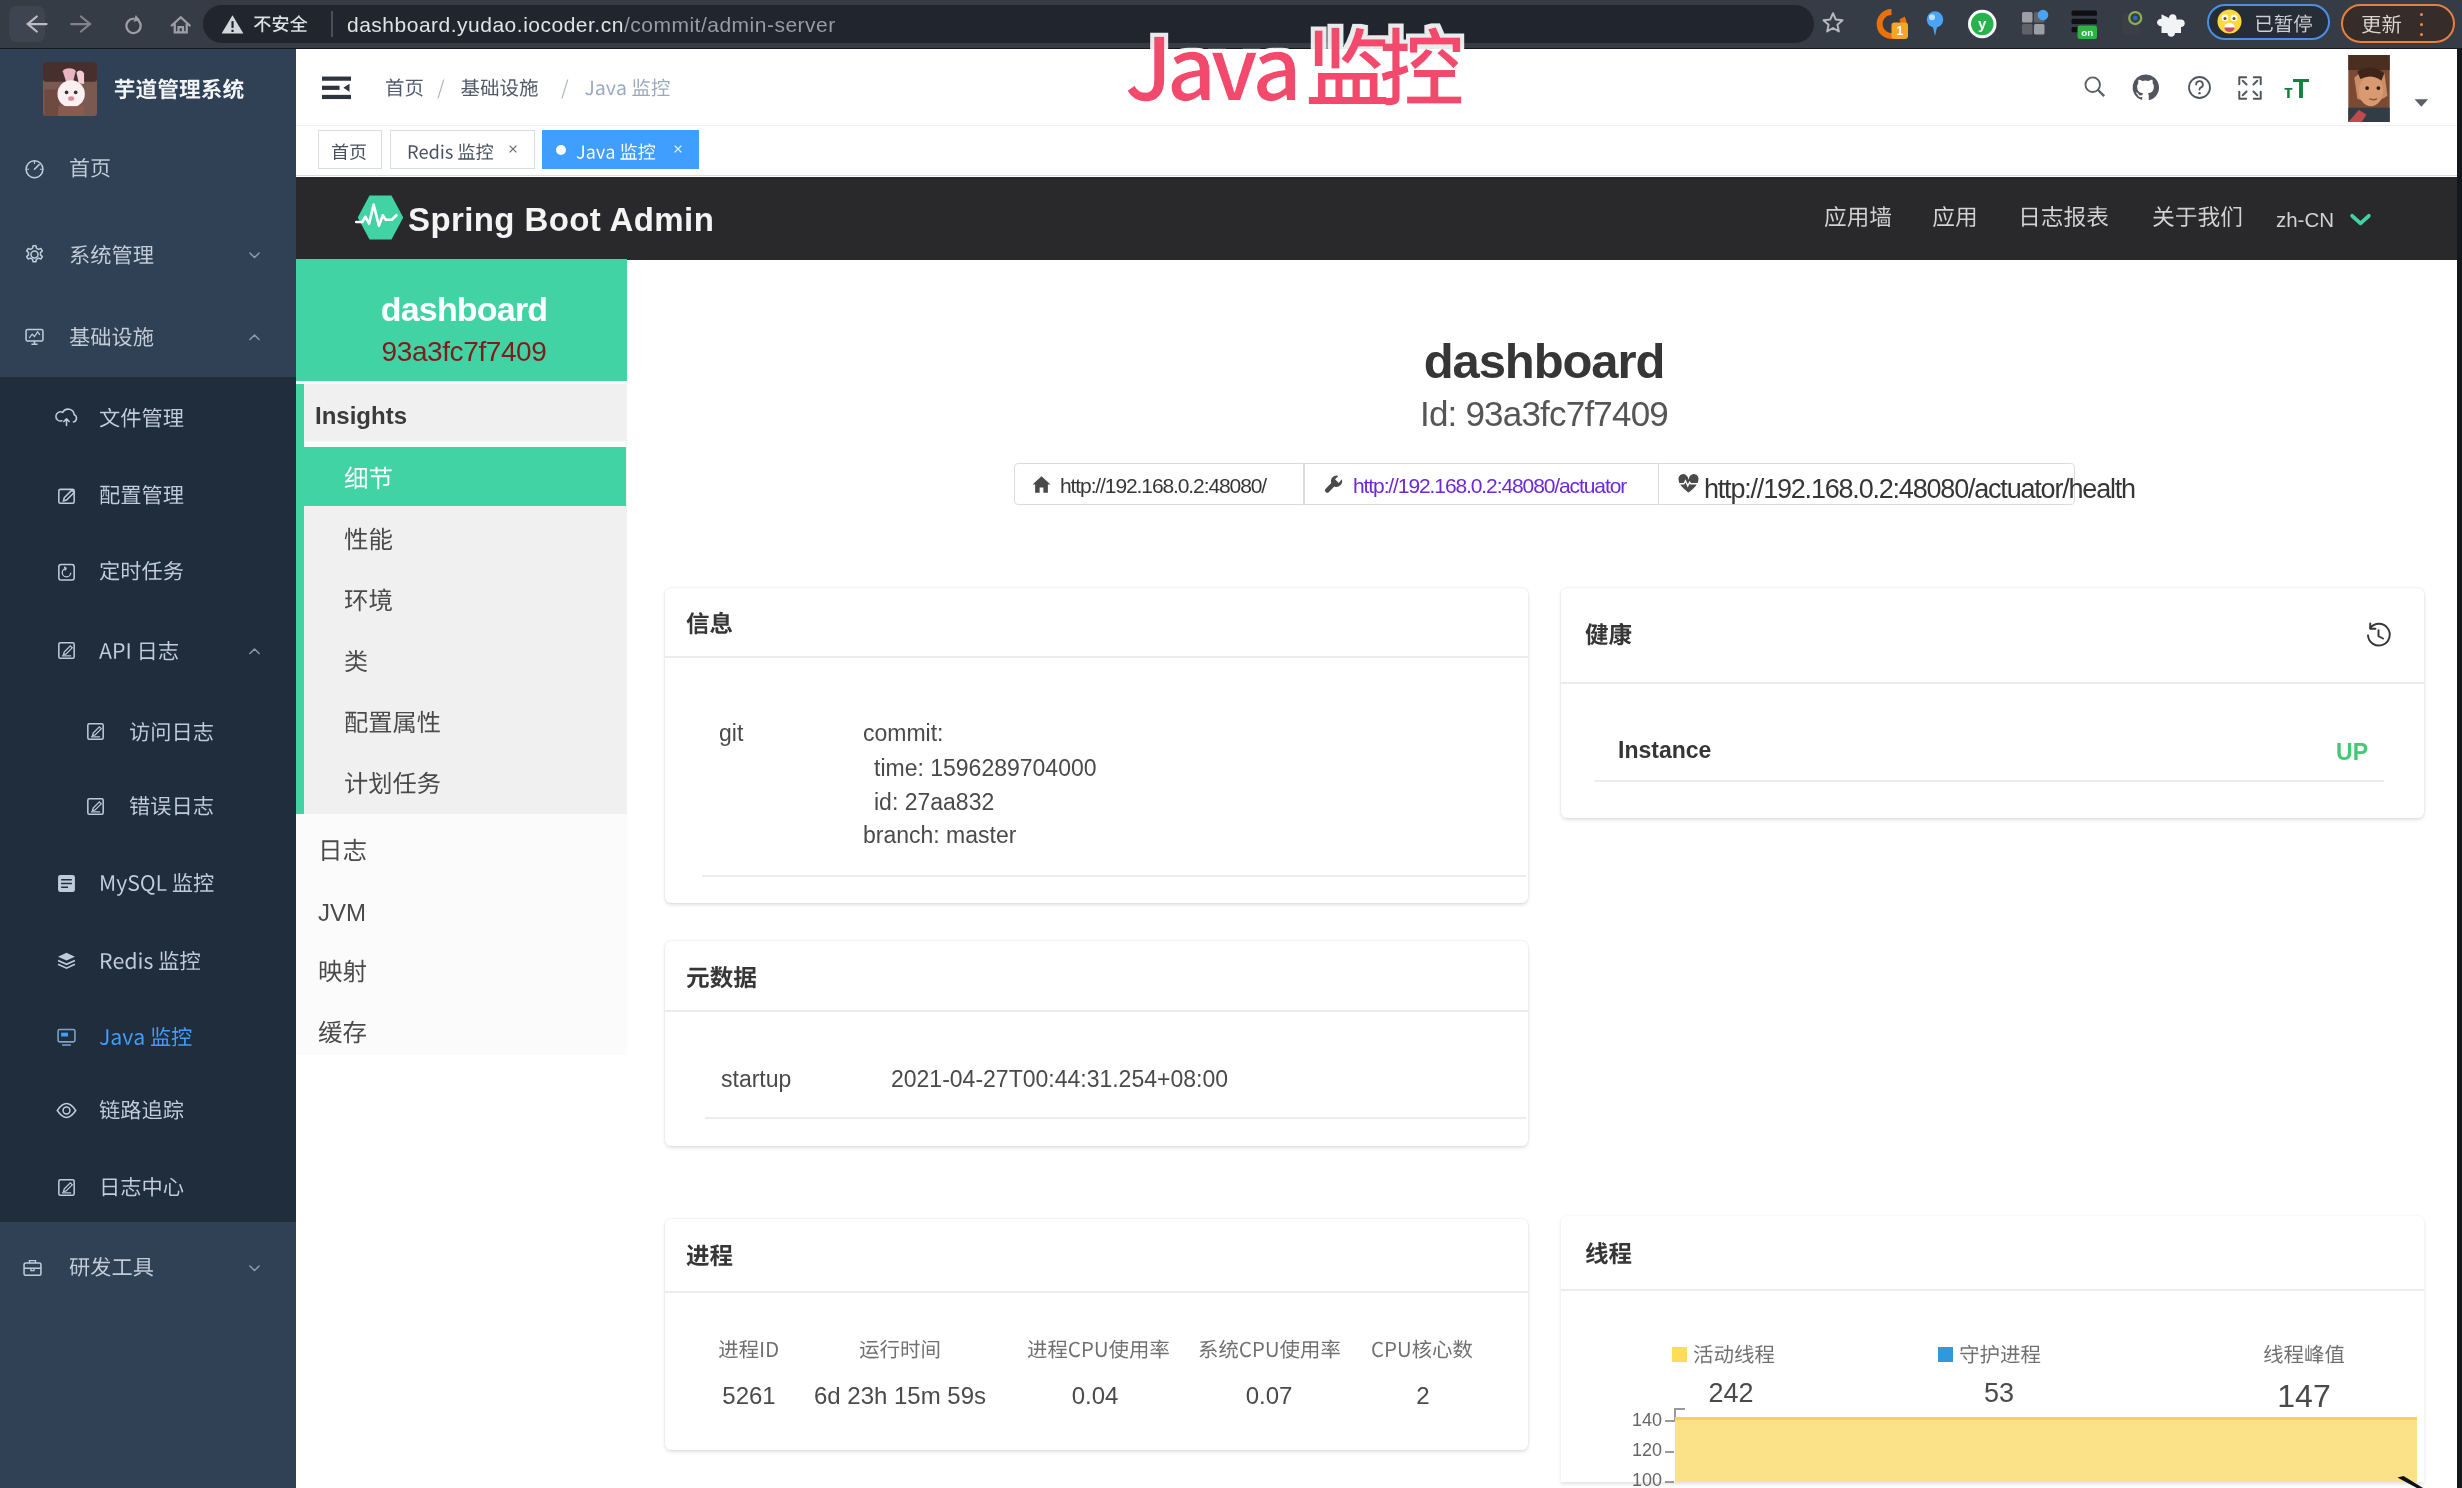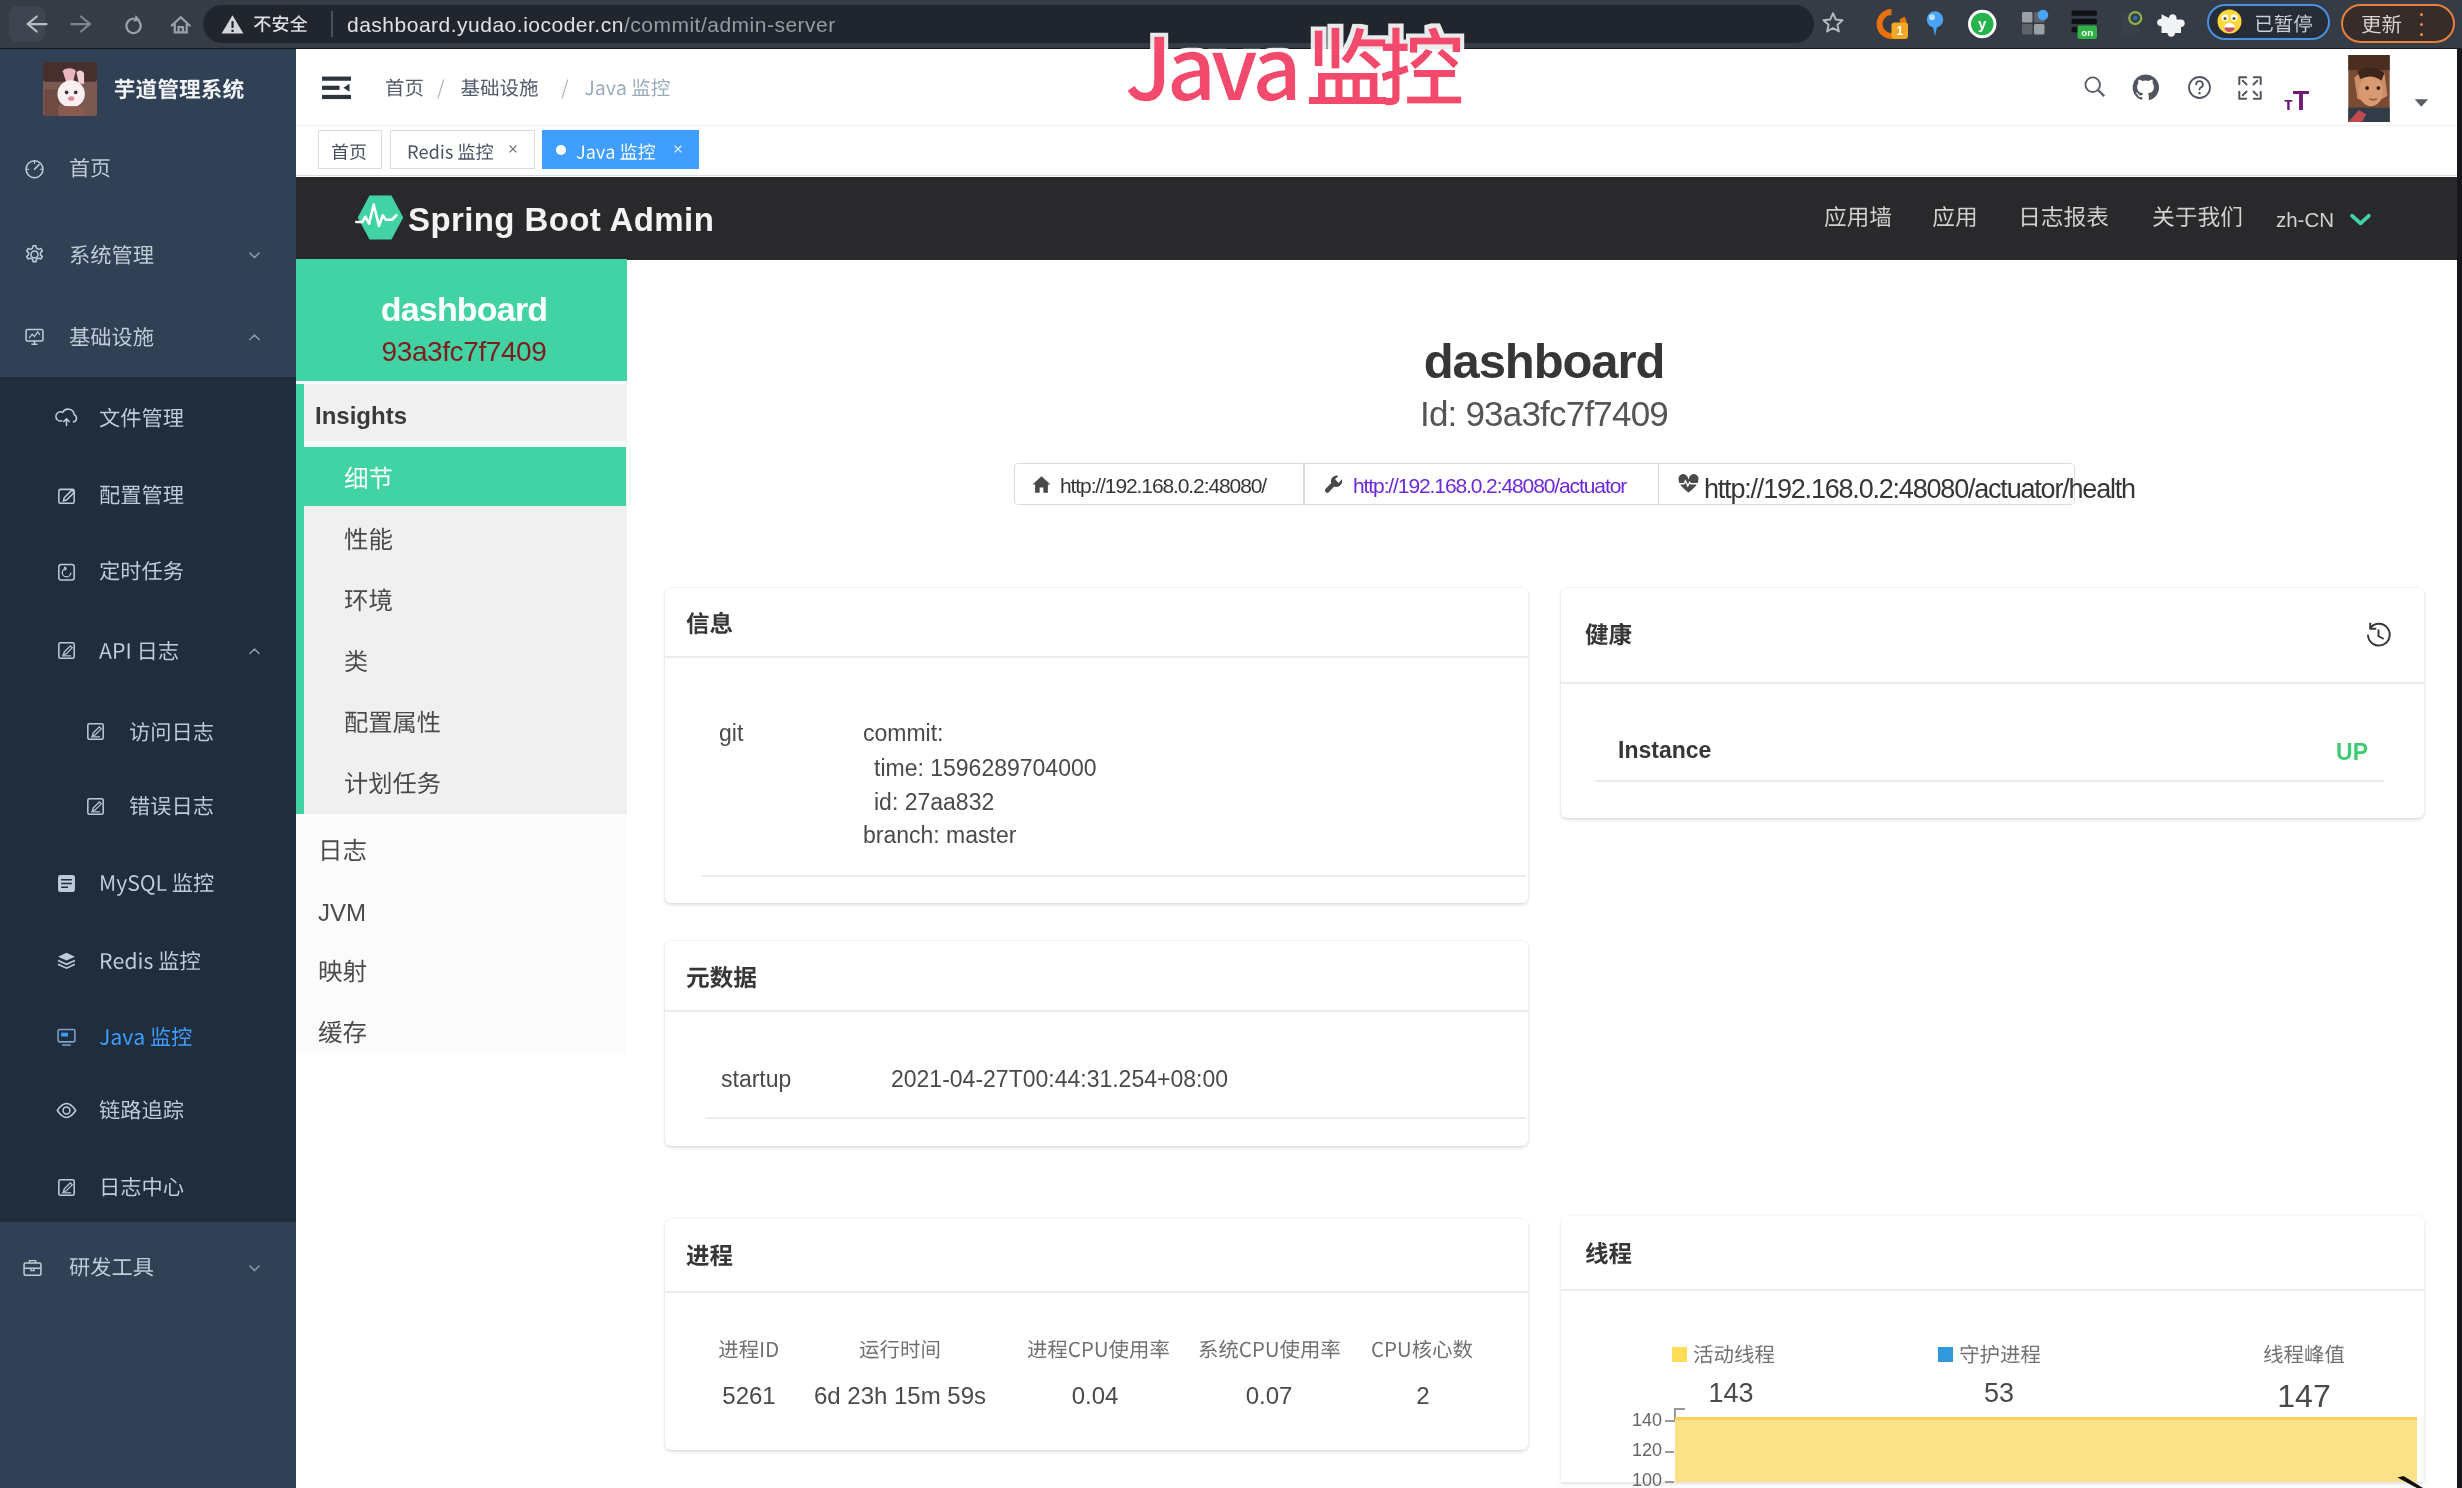--- a/index.html
+++ b/index.html
@@ -248,21 +248,21 @@
     <path fill-rule="evenodd" clip-rule="evenodd" d="M8 .8a7.2 7.2 0 0 0-2.3 14c.4.1.5-.1.5-.3v-1.2c-2 .4-2.4-1-2.4-1-.3-.8-.8-1-.8-1-.7-.5 0-.5 0-.5.7 0 1.1.8 1.1.8.7 1.1 1.7.8 2.2.6 0-.5.2-.8.4-1-1.6-.2-3.3-.8-3.3-3.6 0-.8.3-1.4.7-1.9 0-.2-.3-1 .1-2 0 0 .6-.2 2 .7a6.9 6.9 0 0 1 3.6 0c1.4-.9 2-.7 2-.7.4 1 .1 1.8.1 2 .5.5.7 1.1.7 1.9 0 2.8-1.7 3.4-3.3 3.6.3.2.5.7.5 1.4v2c0 .2.1.4.5.3A7.2 7.2 0 0 0 8 .8z"></path>
   </svg>
 <svg class="ab" style="left:2186px;top:74px" width="27" height="27" viewBox="0 0 36 36" fill="none" stroke="#51565e" stroke-width="2.4">
     <circle cx="18" cy="18" r="14"></circle>
     <path d="M13.5 14 a4.5 4.5 0 1 1 6 4.2 c-1.3 .5 -1.5 1.3 -1.5 2.6" stroke-linecap="round"></path>
     <circle cx="18" cy="25.5" r="1.6" fill="#51565e" stroke="none"></circle>
   </svg>
 <svg class="ab" style="left:2237px;top:75px" width="26" height="26" viewBox="0 0 34 34" fill="none" stroke="#51565e" stroke-width="2.6" stroke-linecap="round" stroke-linejoin="round">
 <path d="M3 12 L3 3 L12 3 M7.5 7.5 L12.5 12.5 M22 3 L31 3 L31 12 M26.5 7.5 L21.5 12.5 M31 22 L31 31 L22 31 M26.5 26.5 L21.5 21.5 M12 31 L3 31 L3 22 M7.5 26.5 L12.5 21.5"></path>
   </svg>
-<div class="lt" style="left:2284px;top:86px;color:#701a75"><span style="font-size:18px;font-weight:bold">т</span><span style="font-size:27px;font-weight:bold">T</span></div>
+<div class="lt" style="left:2284px;top:74px;color:#15803d"><span style="font-size:18px;font-weight:bold">т</span><span style="font-size:27px;font-weight:bold">T</span></div>
 <svg class="ab" style="left:2348px;top:55px" width="42" height="67" viewBox="0 0 55 89">
 <rect width="55" height="89" fill="#7a4a33"></rect>
 <rect width="55" height="20" fill="#4a2e20"></rect>
 <path d="M8 30 q20 -18 40 -6 l4 30 q-18 14 -40 4 z" fill="#c98d68"></path>
 <ellipse cx="30" cy="48" rx="16" ry="20" fill="#d99a71"></ellipse>
 <path d="M12 22 q18 -12 36 2 l-4 10 q-14 -10 -28 -2 z" fill="#3d2619"></path>
 <circle cx="25" cy="44" r="2.5" fill="#2e1c12"></circle>
     <circle cx="40" cy="44" r="2.5" fill="#2e1c12"></circle>
 <path d="M28 58 q6 3 10 0" stroke="#8a5a3a" stroke-width="2" fill="none"></path>
 <rect y="70" width="55" height="19" fill="#323c46"></rect>
@@ -434,21 +434,21 @@
 <svg style="position:absolute;left:1693px;top:1343px" width="82" height="25" viewBox="0 -25 108 33">
     <path fill="#707070" d="M10.6 -8.3H24.1V2H22.1V-6.5H12.5V2.1H10.6ZM23.1 -22.6 24.7 -21Q22.8 -20.4 20.4 -19.9Q18 -19.4 15.5 -19Q12.9 -18.7 10.5 -18.4Q10.4 -18.8 10.2 -19.3Q10.1 -19.8 9.9 -20.2Q11.6 -20.4 13.5 -20.6Q15.4 -20.8 17.1 -21.2Q18.9 -21.5 20.4 -21.8Q21.9 -22.2 23.1 -22.6ZM16.4 -20.2H18.4V-7.3H16.4ZM8.6 -14.8H25.8V-12.8H8.6ZM11.9 -0.9H23V1H11.9ZM2.5 -20.9 3.6 -22.3Q4.4 -22 5.4 -21.4Q6.3 -20.9 7.2 -20.4Q8.1 -19.9 8.7 -19.5L7.5 -17.9Q6.9 -18.3 6.1 -18.8Q5.2 -19.4 4.2 -19.9Q3.3 -20.5 2.5 -20.9ZM1.1 -13.5 2.2 -15Q3.1 -14.6 4 -14.1Q4.9 -13.6 5.8 -13.1Q6.7 -12.6 7.3 -12.2L6.1 -10.5Q5.6 -10.9 4.7 -11.4Q3.9 -11.9 2.9 -12.5Q2 -13 1.1 -13.5ZM1.8 0.4Q2.5 -0.6 3.4 -2Q4.3 -3.5 5.2 -5.1Q6.1 -6.8 6.9 -8.3L8.4 -6.9Q7.7 -5.5 6.8 -4Q6 -2.4 5.1 -0.9Q4.3 0.5 3.5 1.8Z M40.7 -16.4H51.5V-14.5H40.7ZM50.5 -16.4H52.5Q52.5 -16.4 52.5 -16.3Q52.5 -16.1 52.5 -15.8Q52.5 -15.6 52.5 -15.4Q52.4 -11.2 52.2 -8.4Q52.1 -5.5 51.9 -3.6Q51.7 -1.8 51.5 -0.8Q51.2 0.3 50.9 0.7Q50.5 1.2 50 1.5Q49.6 1.7 48.9 1.8Q48.3 1.8 47.3 1.8Q46.3 1.8 45.2 1.7Q45.1 1.3 45 0.7Q44.8 0.2 44.5 -0.3Q45.7 -0.2 46.7 -0.1Q47.6 -0.1 48.1 -0.1Q48.4 -0.1 48.7 -0.2Q48.9 -0.3 49.1 -0.5Q49.4 -0.8 49.6 -1.8Q49.8 -2.8 50 -4.5Q50.1 -6.3 50.3 -9.2Q50.4 -12 50.5 -16ZM44.6 -22.2H46.6Q46.6 -19.4 46.5 -16.6Q46.5 -13.8 46.2 -11.1Q45.9 -8.4 45.3 -6Q44.7 -3.5 43.6 -1.5Q42.6 0.6 41 2.1Q40.8 1.9 40.5 1.6Q40.2 1.3 39.9 1.1Q39.6 0.8 39.4 0.7Q40.9 -0.8 41.9 -2.7Q42.9 -4.6 43.5 -6.9Q44 -9.2 44.3 -11.7Q44.5 -14.3 44.6 -16.9Q44.6 -19.6 44.6 -22.2ZM29.4 -20.5H39.9V-18.7H29.4ZM28.5 -14H40.3V-12.2H28.5ZM36.4 -9.4 38.1 -9.9Q38.6 -8.6 39.1 -7.2Q39.7 -5.9 40.1 -4.6Q40.6 -3.3 40.8 -2.3L39 -1.7Q38.8 -2.7 38.4 -4Q37.9 -5.3 37.4 -6.7Q36.9 -8.2 36.4 -9.4ZM29.4 -1.2 29.3 -2.9 30.3 -3.6 39.1 -5.5Q39.2 -5.1 39.3 -4.6Q39.3 -4 39.4 -3.7Q36.9 -3.2 35.2 -2.8Q33.6 -2.4 32.5 -2.1Q31.4 -1.9 30.8 -1.7Q30.2 -1.5 29.9 -1.4Q29.6 -1.3 29.4 -1.2ZM29.4 -1.2Q29.3 -1.4 29.2 -1.7Q29.1 -2.1 29 -2.4Q28.9 -2.8 28.8 -3.1Q29.1 -3.2 29.4 -3.7Q29.6 -4.2 30 -4.9Q30.2 -5.3 30.5 -6.2Q30.8 -7 31.1 -8.2Q31.5 -9.3 31.8 -10.7Q32.2 -12 32.4 -13.3L34.4 -12.7Q34 -10.9 33.4 -9Q32.8 -7.2 32.2 -5.4Q31.5 -3.7 30.8 -2.3V-2.3Q30.8 -2.3 30.6 -2.2Q30.4 -2.1 30.1 -1.9Q29.8 -1.7 29.6 -1.5Q29.4 -1.4 29.4 -1.2Z M56.1 -4.9Q56.1 -5.1 56 -5.5Q55.8 -5.8 55.7 -6.2Q55.6 -6.5 55.5 -6.8Q55.9 -6.9 56.4 -7.3Q56.9 -7.8 57.5 -8.6Q57.8 -8.9 58.5 -9.8Q59.2 -10.6 60 -11.8Q60.8 -12.9 61.6 -14.3Q62.4 -15.6 63.1 -17L64.8 -16Q63.2 -13.2 61.3 -10.6Q59.4 -8 57.5 -6V-5.9Q57.5 -5.9 57.3 -5.8Q57.1 -5.8 56.8 -5.6Q56.5 -5.4 56.3 -5.3Q56.1 -5.1 56.1 -4.9ZM56.1 -4.9 56 -6.6 57 -7.3 64.4 -8.6Q64.3 -8.2 64.3 -7.7Q64.3 -7.2 64.4 -6.9Q61.8 -6.4 60.3 -6Q58.7 -5.7 57.9 -5.5Q57.1 -5.3 56.7 -5.2Q56.3 -5 56.1 -4.9ZM55.9 -11.4Q55.9 -11.6 55.8 -12Q55.6 -12.3 55.5 -12.7Q55.4 -13.1 55.3 -13.3Q55.6 -13.4 56 -13.9Q56.4 -14.3 56.8 -15Q57 -15.3 57.5 -16.1Q57.9 -16.9 58.5 -17.9Q59 -19 59.5 -20.2Q60 -21.4 60.5 -22.6L62.3 -21.7Q61.7 -20.1 60.8 -18.4Q60 -16.7 59 -15.2Q58.1 -13.7 57.2 -12.5V-12.5Q57.2 -12.5 57 -12.4Q56.8 -12.3 56.6 -12.1Q56.3 -11.9 56.1 -11.8Q55.9 -11.6 55.9 -11.4ZM55.9 -11.4 55.9 -12.9 56.9 -13.6 61.9 -14.1Q61.8 -13.7 61.8 -13.2Q61.7 -12.7 61.7 -12.4Q60 -12.2 59 -12Q57.9 -11.9 57.3 -11.8Q56.7 -11.7 56.4 -11.6Q56.1 -11.5 55.9 -11.4ZM55.5 -1.5Q56.6 -1.8 58 -2.1Q59.5 -2.5 61.1 -3Q62.8 -3.4 64.4 -3.9L64.7 -2.2Q62.4 -1.5 60.1 -0.8Q57.8 -0.1 55.9 0.5ZM65.7 -16.2 78.4 -18.1 78.7 -16.3 66 -14.4ZM65.2 -10.4 79.1 -13 79.5 -11.2 65.5 -8.6ZM69.8 -22.7H71.8Q71.8 -19.5 71.9 -16.6Q72.1 -13.7 72.4 -11.2Q72.7 -8.6 73.2 -6.5Q73.7 -4.5 74.3 -3Q74.9 -1.5 75.7 -0.7Q76.5 0.1 77.4 0.1Q77.7 0.1 77.9 -0.1Q78.2 -0.4 78.3 -1.1Q78.4 -1.7 78.5 -2.9Q78.8 -2.6 79.2 -2.3Q79.7 -2 80 -1.8Q79.8 -0.3 79.5 0.5Q79.2 1.4 78.6 1.7Q78.1 2.1 77.1 2.1Q75.8 2.1 74.7 1.2Q73.7 0.3 72.8 -1.4Q72 -3.1 71.5 -5.4Q70.9 -7.7 70.5 -10.4Q70.1 -13.2 70 -16.3Q69.8 -19.4 69.8 -22.7ZM73 -21.1 74.2 -22.2Q74.9 -21.9 75.6 -21.5Q76.4 -21.1 77 -20.7Q77.7 -20.2 78.1 -19.9L76.9 -18.6Q76.3 -19.2 75.2 -19.9Q74 -20.6 73 -21.1ZM77.9 -9.4 79.7 -8.6Q78.2 -6.3 76 -4.3Q73.8 -2.4 71.2 -0.9Q68.5 0.6 65.6 1.7Q65.4 1.3 65 0.8Q64.6 0.4 64.3 0Q67.2 -0.9 69.8 -2.3Q72.4 -3.6 74.5 -5.5Q76.6 -7.3 77.9 -9.4Z M98.4 -10H100.4V0.9H98.4ZM92.5 -10.7H106.4V-8.9H92.5ZM91.3 -0.4H107V1.4H91.3ZM93.1 -5.6H105.8V-3.9H93.1ZM95.4 -19.8V-14.8H103.5V-19.8ZM93.5 -21.5H105.5V-13.1H93.5ZM86.7 -20.4H88.7V2.1H86.7ZM82.3 -15.1H92.1V-13.2H82.3ZM86.8 -14.3 88.1 -13.8Q87.7 -12.4 87.1 -10.8Q86.5 -9.3 85.8 -7.8Q85.1 -6.3 84.4 -5Q83.6 -3.7 82.8 -2.8Q82.6 -3.2 82.3 -3.7Q82 -4.3 81.8 -4.6Q82.5 -5.5 83.2 -6.6Q84 -7.7 84.7 -9Q85.3 -10.4 85.9 -11.7Q86.5 -13.1 86.8 -14.3ZM90.7 -22.3 92.2 -20.7Q90.9 -20.2 89.3 -19.8Q87.7 -19.4 86 -19.1Q84.3 -18.8 82.8 -18.5Q82.7 -18.9 82.5 -19.3Q82.3 -19.8 82.2 -20.1Q83.7 -20.4 85.3 -20.7Q86.9 -21 88.3 -21.4Q89.7 -21.8 90.7 -22.3ZM88.6 -11.6Q88.9 -11.4 89.4 -10.8Q89.9 -10.3 90.6 -9.7Q91.2 -9.1 91.7 -8.6Q92.2 -8 92.4 -7.8L91.2 -6.2Q90.9 -6.6 90.5 -7.2Q90 -7.8 89.5 -8.5Q89 -9.2 88.5 -9.8Q88 -10.4 87.7 -10.8Z"></path>
   </svg>
 <div style="position:absolute;left:1938px;top:1347px;width:15px;height:15px;background:#3298dc"></div>
 <svg style="position:absolute;left:1959px;top:1343px" width="82" height="25" viewBox="0 -25 108 33">
     <path fill="#707070" d="M1.6 -12.2H25.5V-10.2H1.6ZM16.4 -16H18.5V-0.6Q18.5 0.4 18.2 0.9Q17.9 1.4 17.2 1.6Q16.5 1.9 15.2 1.9Q14 2 12 2Q12 1.5 11.8 1Q11.5 0.4 11.3 -0.1Q12.3 -0 13.2 -0Q14.1 0 14.8 -0Q15.4 -0 15.7 -0Q16.1 -0.1 16.3 -0.2Q16.4 -0.3 16.4 -0.6ZM4.9 -7.8 6.5 -8.8Q7.4 -8 8.2 -7Q9.1 -6 9.9 -5Q10.6 -4 11 -3.2L9.3 -2Q8.9 -2.8 8.2 -3.8Q7.5 -4.8 6.6 -5.9Q5.8 -6.9 4.9 -7.8ZM2.2 -19.4H24.7V-14H22.6V-17.5H4.3V-14H2.2ZM11.6 -22.3 13.6 -22.8Q14.1 -22 14.6 -20.9Q15.1 -19.9 15.3 -19.1L13.3 -18.5Q13.1 -19.3 12.6 -20.3Q12.2 -21.4 11.6 -22.3Z M28 -8.3Q29.2 -8.6 30.6 -9Q32.1 -9.4 33.8 -9.9Q35.4 -10.4 37 -10.9L37.3 -9Q35.1 -8.3 32.8 -7.6Q30.5 -6.9 28.6 -6.3ZM28.5 -17.2H37.2V-15.3H28.5ZM32.1 -22.7H34V-0.4Q34 0.5 33.8 0.9Q33.6 1.4 33.1 1.7Q32.6 1.9 31.7 2Q30.9 2.1 29.5 2.1Q29.5 1.6 29.3 1.1Q29.1 0.5 28.9 0.1Q29.8 0.1 30.6 0.1Q31.3 0.1 31.6 0.1Q31.9 0.1 32 0Q32.1 -0.1 32.1 -0.4ZM40.4 -11H51V-9.1H40.4ZM40.4 -18H52V-7.4H50V-16.2H40.4ZM39.1 -18H41.1V-10.7Q41.1 -9.3 41 -7.5Q40.8 -5.8 40.4 -4.1Q40 -2.3 39.3 -0.7Q38.6 0.9 37.3 2.2Q37.2 2 36.9 1.7Q36.6 1.5 36.3 1.2Q36 0.9 35.7 0.8Q36.9 -0.5 37.5 -1.9Q38.2 -3.3 38.5 -4.9Q38.9 -6.4 39 -7.9Q39.1 -9.4 39.1 -10.8ZM43 -21.9 44.8 -22.6Q45.5 -21.7 46.3 -20.7Q47 -19.6 47.4 -18.8L45.5 -18Q45.1 -18.8 44.4 -19.9Q43.7 -21 43 -21.9Z M63.2 -17.8H78.9V-15.8H63.2ZM67 -22.1H69V-12.6Q69 -11.3 68.8 -9.9Q68.7 -8.5 68.3 -7Q67.9 -5.6 67 -4.3Q66.2 -3 64.9 -2Q64.7 -2.2 64.5 -2.5Q64.2 -2.8 63.9 -3.1Q63.6 -3.3 63.4 -3.5Q65 -4.7 65.8 -6.2Q66.5 -7.8 66.8 -9.4Q67 -11.1 67 -12.7ZM63 -11H79.5V-9H63ZM61.1 -12.9V-2.5H59.1V-11H55.4V-12.9ZM60 -3.5Q60.7 -3.5 61.3 -3Q61.9 -2.5 63 -1.7Q64.4 -0.9 66.1 -0.7Q67.9 -0.4 70.1 -0.4Q71.4 -0.4 72.7 -0.5Q74 -0.5 75.3 -0.6Q76.6 -0.6 77.8 -0.7Q79 -0.8 80 -0.9Q79.9 -0.7 79.8 -0.3Q79.7 0.1 79.6 0.5Q79.5 0.9 79.4 1.2Q78.7 1.2 77.5 1.2Q76.4 1.3 75 1.3Q73.7 1.4 72.4 1.4Q71.1 1.4 70.1 1.4Q67.6 1.4 65.8 1.1Q64 0.8 62.6 -0.1Q61.8 -0.6 61.1 -1.1Q60.5 -1.6 60 -1.6Q59.6 -1.6 59 -1.2Q58.4 -0.7 57.7 0.1Q57.1 0.9 56.4 1.8L55 -0.1Q56.4 -1.5 57.7 -2.5Q59 -3.5 60 -3.5ZM56.2 -21 57.6 -22.1Q58.4 -21.5 59.2 -20.7Q60 -19.9 60.7 -19.1Q61.4 -18.3 61.9 -17.7L60.3 -16.4Q59.9 -17.1 59.2 -17.9Q58.5 -18.7 57.7 -19.5Q56.9 -20.3 56.2 -21ZM73.4 -22.1H75.5V-2.2H73.4Z M98.4 -10H100.4V0.9H98.4ZM92.5 -10.7H106.4V-8.9H92.5ZM91.3 -0.4H107V1.4H91.3ZM93.1 -5.6H105.8V-3.9H93.1ZM95.4 -19.8V-14.8H103.5V-19.8ZM93.5 -21.5H105.5V-13.1H93.5ZM86.7 -20.4H88.7V2.1H86.7ZM82.3 -15.1H92.1V-13.2H82.3ZM86.8 -14.3 88.1 -13.8Q87.7 -12.4 87.1 -10.8Q86.5 -9.3 85.8 -7.8Q85.1 -6.3 84.4 -5Q83.6 -3.7 82.8 -2.8Q82.6 -3.2 82.3 -3.7Q82 -4.3 81.8 -4.6Q82.5 -5.5 83.2 -6.6Q84 -7.7 84.7 -9Q85.3 -10.4 85.9 -11.7Q86.5 -13.1 86.8 -14.3ZM90.7 -22.3 92.2 -20.7Q90.9 -20.2 89.3 -19.8Q87.7 -19.4 86 -19.1Q84.3 -18.8 82.8 -18.5Q82.7 -18.9 82.5 -19.3Q82.3 -19.8 82.2 -20.1Q83.7 -20.4 85.3 -20.7Q86.9 -21 88.3 -21.4Q89.7 -21.8 90.7 -22.3ZM88.6 -11.6Q88.9 -11.4 89.4 -10.8Q89.9 -10.3 90.6 -9.7Q91.2 -9.1 91.7 -8.6Q92.2 -8 92.4 -7.8L91.2 -6.2Q90.9 -6.6 90.5 -7.2Q90 -7.8 89.5 -8.5Q89 -9.2 88.5 -9.8Q88 -10.4 87.7 -10.8Z"></path>
   </svg>
 <svg style="position:absolute;left:2263px;top:1343px" width="82" height="25" viewBox="0 -25 108 33">
     <path fill="#707070" d="M2.1 -4.9Q2.1 -5.1 2 -5.5Q1.8 -5.8 1.7 -6.2Q1.6 -6.5 1.5 -6.8Q1.9 -6.9 2.4 -7.3Q2.9 -7.8 3.5 -8.6Q3.8 -8.9 4.5 -9.8Q5.2 -10.6 6 -11.8Q6.8 -12.9 7.6 -14.3Q8.4 -15.6 9.1 -17L10.8 -16Q9.2 -13.2 7.3 -10.6Q5.4 -8 3.5 -6V-5.9Q3.5 -5.9 3.3 -5.8Q3.1 -5.8 2.8 -5.6Q2.5 -5.4 2.3 -5.3Q2.1 -5.1 2.1 -4.9ZM2.1 -4.9 2 -6.6 3 -7.3 10.4 -8.6Q10.3 -8.2 10.3 -7.7Q10.3 -7.2 10.4 -6.9Q7.8 -6.4 6.3 -6Q4.7 -5.7 3.9 -5.5Q3.1 -5.3 2.7 -5.2Q2.3 -5 2.1 -4.9ZM1.9 -11.4Q1.9 -11.6 1.8 -12Q1.6 -12.3 1.5 -12.7Q1.4 -13.1 1.3 -13.3Q1.6 -13.4 2 -13.9Q2.4 -14.3 2.8 -15Q3 -15.3 3.5 -16.1Q3.9 -16.9 4.5 -17.9Q5 -19 5.5 -20.2Q6 -21.4 6.5 -22.6L8.3 -21.7Q7.7 -20.1 6.8 -18.4Q6 -16.7 5 -15.2Q4.1 -13.7 3.2 -12.5V-12.5Q3.2 -12.5 3 -12.4Q2.8 -12.3 2.6 -12.1Q2.3 -11.9 2.1 -11.8Q1.9 -11.6 1.9 -11.4ZM1.9 -11.4 1.9 -12.9 2.9 -13.6 7.9 -14.1Q7.8 -13.7 7.8 -13.2Q7.7 -12.7 7.7 -12.4Q6 -12.2 5 -12Q3.9 -11.9 3.3 -11.8Q2.7 -11.7 2.4 -11.6Q2.1 -11.5 1.9 -11.4ZM1.5 -1.5Q2.6 -1.8 4 -2.1Q5.5 -2.5 7.1 -3Q8.8 -3.4 10.4 -3.9L10.7 -2.2Q8.4 -1.5 6.1 -0.8Q3.8 -0.1 1.9 0.5ZM11.7 -16.2 24.4 -18.1 24.7 -16.3 12 -14.4ZM11.2 -10.4 25.1 -13 25.5 -11.2 11.5 -8.6ZM15.8 -22.7H17.8Q17.8 -19.5 17.9 -16.6Q18.1 -13.7 18.4 -11.2Q18.7 -8.6 19.2 -6.5Q19.7 -4.5 20.3 -3Q20.9 -1.5 21.7 -0.7Q22.5 0.1 23.4 0.1Q23.7 0.1 23.9 -0.1Q24.2 -0.4 24.3 -1.1Q24.4 -1.7 24.5 -2.9Q24.8 -2.6 25.2 -2.3Q25.6 -2 26 -1.8Q25.8 -0.3 25.5 0.5Q25.2 1.4 24.6 1.7Q24.1 2.1 23.1 2.1Q21.8 2.1 20.7 1.2Q19.7 0.3 18.8 -1.4Q18 -3.1 17.5 -5.4Q16.9 -7.7 16.5 -10.4Q16.1 -13.2 16 -16.3Q15.8 -19.4 15.8 -22.7ZM19 -21.1 20.2 -22.2Q20.9 -21.9 21.6 -21.5Q22.4 -21.1 23 -20.7Q23.7 -20.2 24.1 -19.9L22.9 -18.6Q22.3 -19.2 21.2 -19.9Q20 -20.6 19 -21.1ZM23.9 -9.4 25.6 -8.6Q24.2 -6.3 22 -4.3Q19.8 -2.4 17.2 -0.9Q14.5 0.6 11.6 1.7Q11.4 1.3 11 0.8Q10.6 0.4 10.3 0Q13.2 -0.9 15.8 -2.3Q18.4 -3.6 20.5 -5.5Q22.6 -7.3 23.9 -9.4Z M44.4 -10H46.4V0.9H44.4ZM38.5 -10.7H52.4V-8.9H38.5ZM37.3 -0.4H53V1.4H37.3ZM39.1 -5.6H51.8V-3.9H39.1ZM41.4 -19.8V-14.8H49.5V-19.8ZM39.5 -21.5H51.5V-13.1H39.5ZM32.7 -20.4H34.7V2.1H32.7ZM28.3 -15.1H38.1V-13.2H28.3ZM32.8 -14.3 34.1 -13.8Q33.7 -12.4 33.1 -10.8Q32.5 -9.3 31.8 -7.8Q31.1 -6.3 30.4 -5Q29.6 -3.7 28.8 -2.8Q28.6 -3.2 28.3 -3.7Q28 -4.3 27.8 -4.6Q28.5 -5.5 29.2 -6.6Q30 -7.7 30.7 -9Q31.3 -10.4 31.9 -11.7Q32.5 -13.1 32.8 -14.3ZM36.7 -22.3 38.2 -20.7Q36.9 -20.2 35.3 -19.8Q33.7 -19.4 32 -19.1Q30.3 -18.8 28.8 -18.5Q28.7 -18.9 28.5 -19.3Q28.3 -19.8 28.2 -20.1Q29.7 -20.4 31.3 -20.7Q32.9 -21 34.3 -21.4Q35.7 -21.8 36.7 -22.3ZM34.6 -11.6Q34.9 -11.4 35.4 -10.8Q35.9 -10.3 36.6 -9.7Q37.2 -9.1 37.7 -8.6Q38.2 -8 38.4 -7.8L37.2 -6.2Q36.9 -6.6 36.5 -7.2Q36 -7.8 35.5 -8.5Q35 -9.2 34.5 -9.8Q34 -10.4 33.7 -10.8Z M70.1 -22.7 72 -22.2Q71 -19.9 69.4 -17.8Q67.7 -15.8 65.9 -14.4Q65.7 -14.6 65.5 -14.9Q65.3 -15.2 65 -15.5Q64.7 -15.8 64.5 -16Q66.3 -17.1 67.8 -18.9Q69.3 -20.6 70.1 -22.7ZM70 -20.4H76.4V-18.8H68.8ZM76 -20.4H76.4L76.7 -20.5L78 -20Q77.2 -17.9 75.9 -16.2Q74.5 -14.6 72.9 -13.3Q71.2 -12 69.3 -11.1Q67.4 -10.2 65.4 -9.6Q65.2 -9.9 64.9 -10.4Q64.6 -10.9 64.3 -11.2Q66.2 -11.6 68 -12.4Q69.8 -13.3 71.3 -14.4Q72.9 -15.5 74.1 -17Q75.3 -18.4 76 -20.1ZM69.4 -19.1Q70.2 -17.6 71.6 -16.1Q73 -14.7 75.2 -13.5Q77.3 -12.3 80.1 -11.6Q79.8 -11.4 79.6 -11.1Q79.4 -10.8 79.2 -10.5Q78.9 -10.2 78.8 -9.9Q76 -10.7 73.9 -12Q71.7 -13.4 70.2 -15Q68.8 -16.6 68 -18.2ZM66.3 -9.5H78.3V-7.9H66.3ZM65.3 -2.6H79.4V-1H65.3ZM66.5 -6.2H78.2V-4.6H66.5ZM71.3 -11.2H73.3V2.2H71.3ZM62.6 -18.2H64.1V-0.9H62.6ZM55.9 -18.2H57.5V-2.9L55.9 -1.8ZM55.9 -3.1 63.5 -3.7 63.5 -2 55.9 -1.4ZM59.2 -22.4H60.8V-2.6H59.2Z M89.9 -19.9H106.1V-18.1H89.9ZM88.7 -0.4H106.9V1.4H88.7ZM91.3 -15.6H104.5V0.1H102.6V-14H93.2V0.1H91.3ZM92.6 -11.7H103V-10.2H92.6ZM92.6 -7.9H103.4V-6.5H92.6ZM92.6 -4.1H103.1V-2.6H92.6ZM97.2 -22.7 99.3 -22.5Q99.1 -21.3 98.8 -19.9Q98.5 -18.4 98.2 -17.2Q97.9 -15.9 97.6 -14.9L95.9 -15.1Q96.1 -16.1 96.4 -17.4Q96.6 -18.8 96.8 -20.2Q97.1 -21.5 97.2 -22.7ZM88.1 -22.7 90 -22.1Q89.2 -19.8 88.1 -17.6Q87 -15.3 85.7 -13.4Q84.4 -11.4 83 -9.9Q82.9 -10.1 82.7 -10.5Q82.5 -10.9 82.3 -11.2Q82.1 -11.6 81.9 -11.9Q83.1 -13.2 84.3 -14.9Q85.4 -16.7 86.4 -18.6Q87.4 -20.6 88.1 -22.7ZM85.3 -15.6 87.2 -17.5 87.2 -17.5V2.2H85.3Z"></path>
   </svg>
-<div class="lt" style="left:1731px;top:1378px;font-size:27px;color:#4a4a4a;transform:translateX(-50%)">143</div>
+<div class="lt" style="left:1731px;top:1378px;font-size:27px;color:#4a4a4a;transform:translateX(-50%)">242</div>
 <div class="lt" style="left:1999px;top:1378px;font-size:27px;color:#4a4a4a;transform:translateX(-50%)">53</div>
 <div class="lt" style="left:2304px;top:1378px;font-size:32px;color:#4a4a4a;transform:translateX(-50%)">147</div>
 <div class="lt" style="left:1662px;top:1410px;font-size:18px;color:#666;transform:translateX(-100%)">140</div>
 <div style="position:absolute;left:1665px;top:1420px;width:9px;height:1.5px;background:#999"></div>
 <div class="lt" style="left:1662px;top:1440px;font-size:18px;color:#666;transform:translateX(-100%)">120</div>
 <div style="position:absolute;left:1665px;top:1451px;width:9px;height:1.5px;background:#999"></div>
 <div class="lt" style="left:1662px;top:1470px;font-size:18px;color:#666;transform:translateX(-100%)">100</div>
 <div style="position:absolute;left:1665px;top:1481px;width:9px;height:1.5px;background:#999"></div>
 <div style="position:absolute;left:1674px;top:1408px;width:1.5px;height:13.7px;background:#999"></div>
 <div style="position:absolute;left:1674px;top:1408px;width:10.6px;height:1.5px;background:#999"></div>

